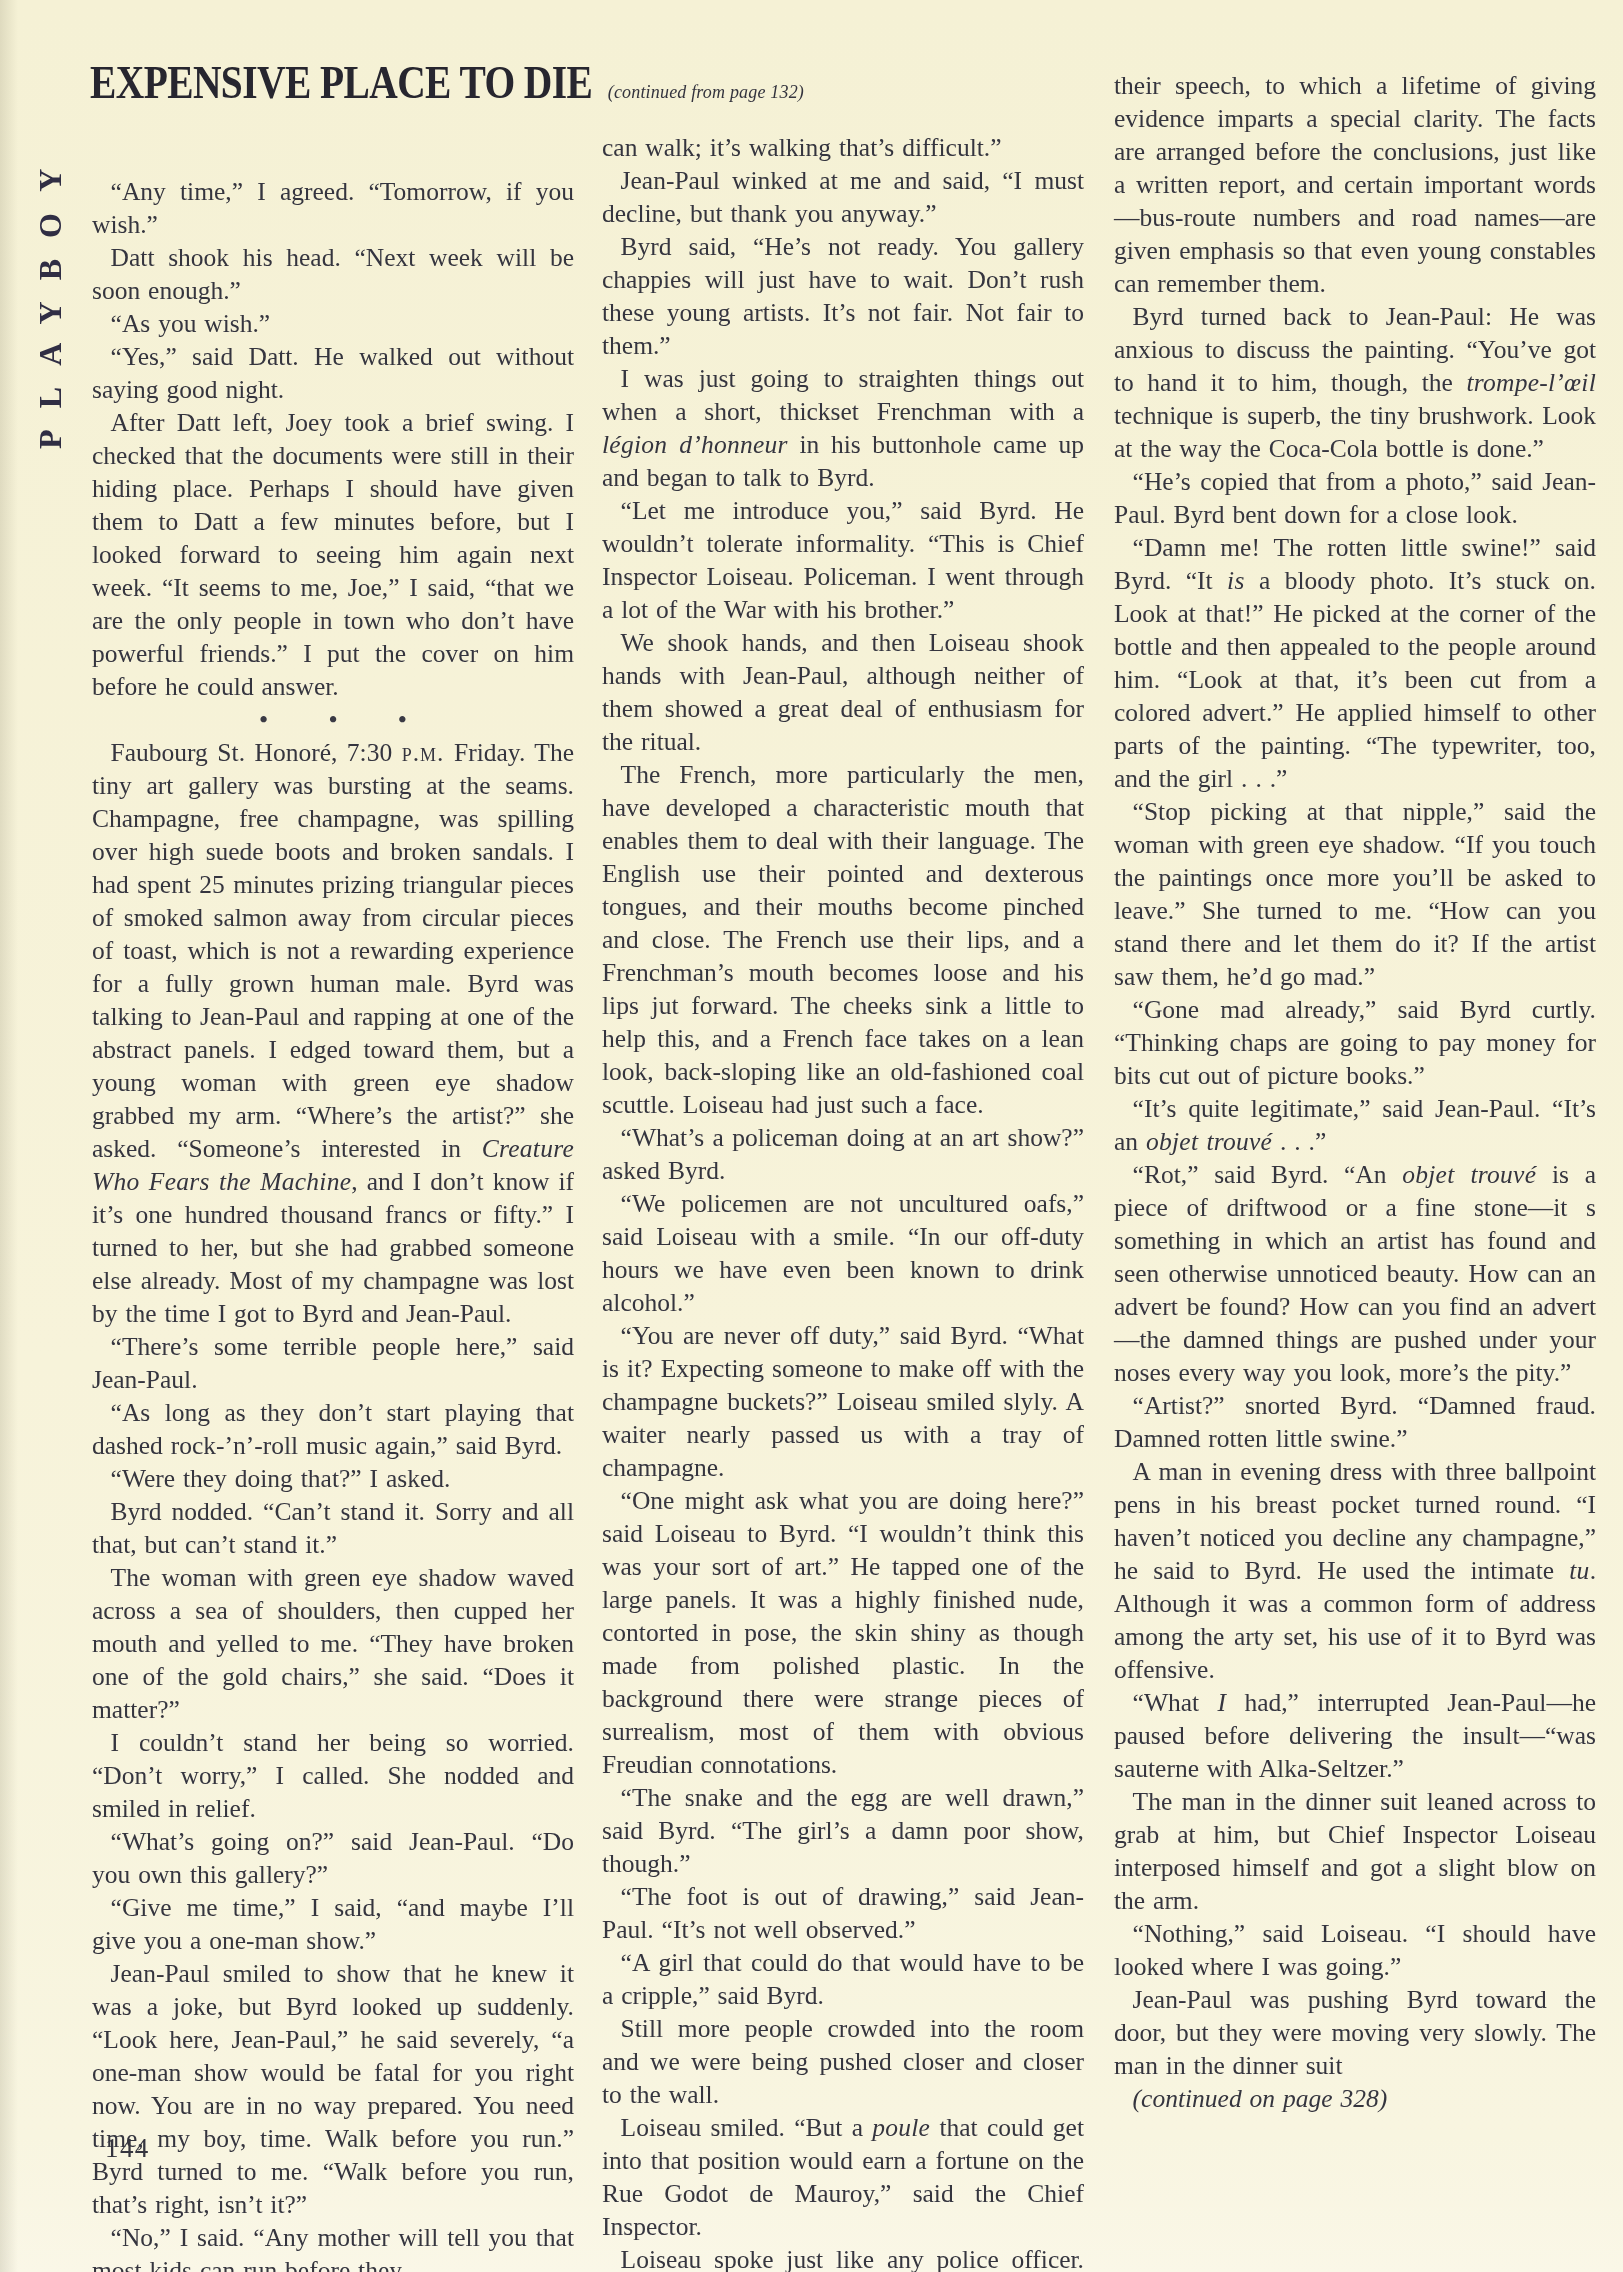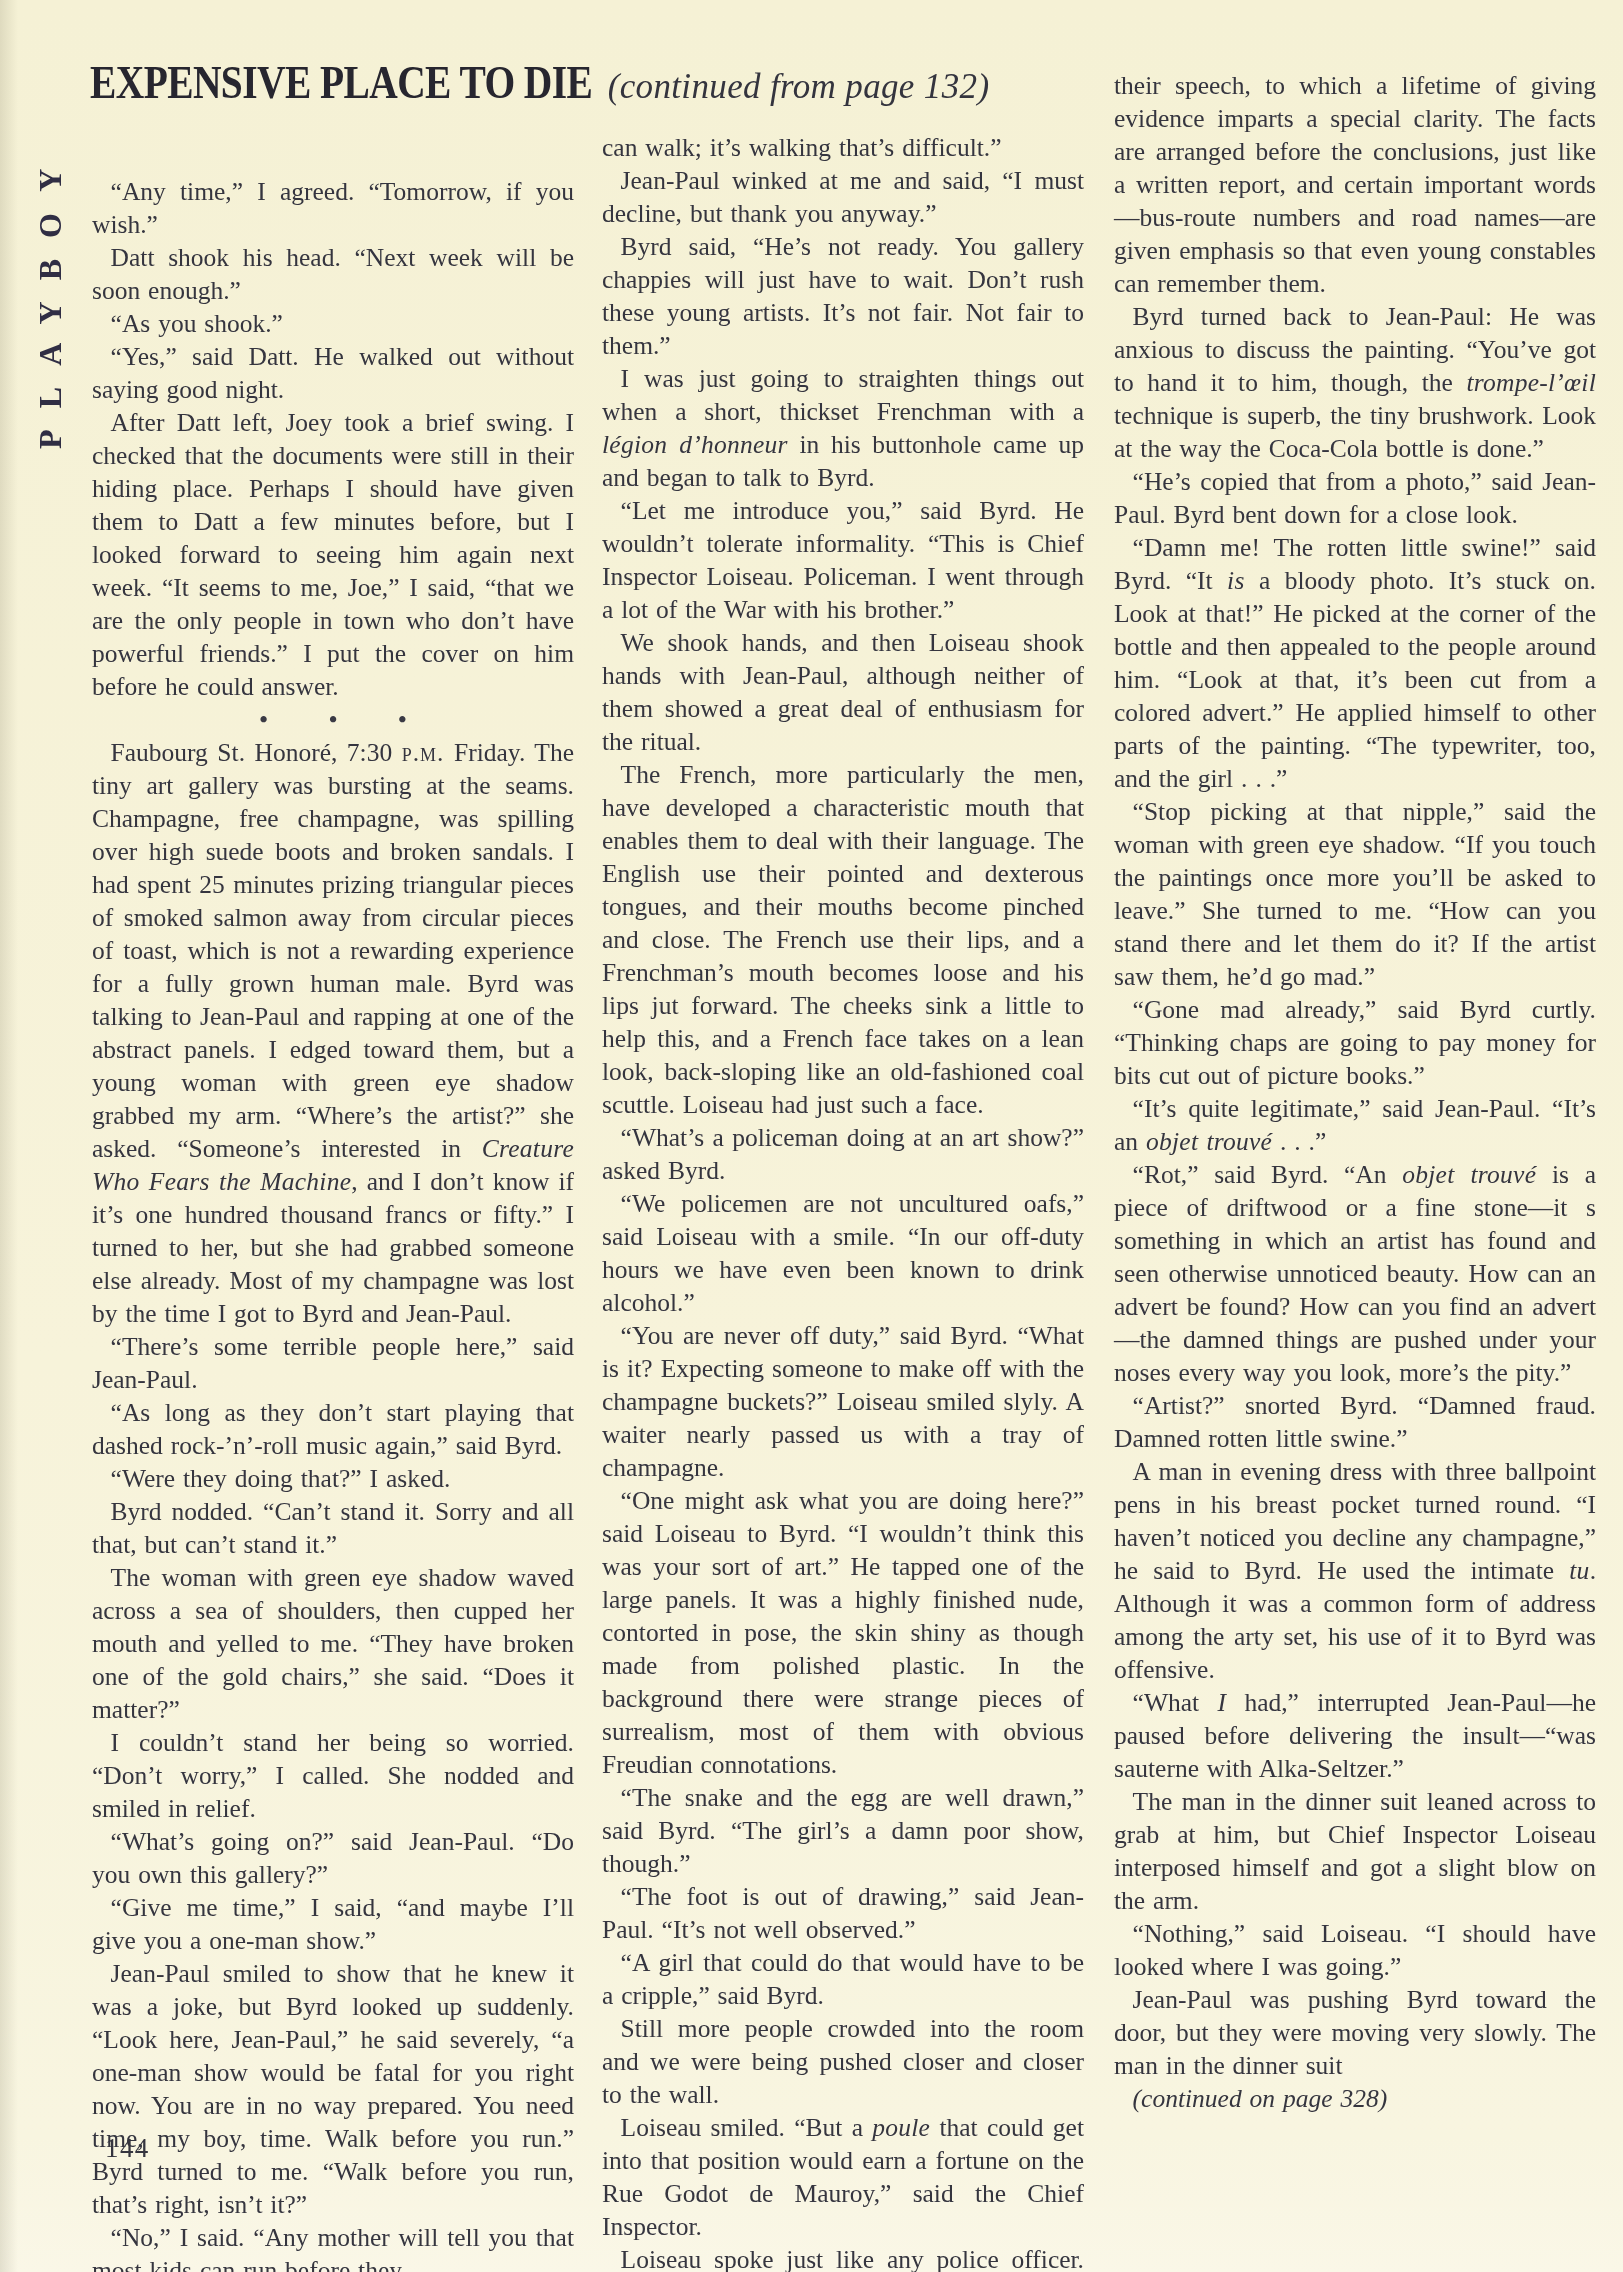--- a/index.html
+++ b/index.html
@@ -17,21 +17,21 @@
     font-weight:bold;font-size:32px;letter-spacing:.66em;
     color:#302e44;white-space:nowrap;
   }
   .header{position:absolute;left:90px;top:59px;width:999px;white-space:nowrap;}
   .title{
     display:inline-block;font-weight:bold;font-size:47px;line-height:1;
     color:#27262f;letter-spacing:-0.7px;
     transform:scaleX(.84);transform-origin:left bottom;
   }
   .cont-note{
-    display:inline-block;font-style:italic;font-size:35px;color:#34343e;
+    display:inline-block;font-style:italic;font-size:18px;color:#34343e;
     margin-left:-83px;vertical-align:baseline;letter-spacing:.01em;
   }
   .col{
     position:absolute;width:482px;top:131px;
     font-size:25.5px;line-height:33px;text-align:justify;
     word-spacing:.06em;
   }
   #col1{left:92px;margin-top:44px;}
   #col2{left:602px;}
   #col3{left:1114px;top:69px;}
@@ -58,21 +58,21 @@
 <div class="spine">PLAYBOY</div>
 
 <div class="header">
   <span class="title">EXPENSIVE PLACE TO DIE</span>
   <span class="cont-note">(continued from page 132)</span>
 </div>
 
 <div class="col" id="col1">
     <p class="ind">“Any time,” I agreed. “Tomorrow, if you wish.”</p>
     <p class="ind">Datt shook his head. “Next week will be soon enough.”</p>
-    <p class="ind">“As you shook.”</p>
+    <p class="ind">“As you wish.”</p>
     <p class="ind">“Yes,” said Datt. He walked out without saying good night.</p>
     <p class="ind">After Datt left, Joey took a brief swing. I checked that the documents were still in their hiding place. Perhaps I should have given them to Datt a few minutes before, but I looked forward to seeing him again next week. “It seems to me, Joe,” I said, “that we are the only people in town who don’t have powerful friends.” I put the cover on him before he could answer.</p>
     <div class="dots">• • •</div>
     <p class="ind">Faubourg St. Honoré, 7:30 <span class="sc">p.m.</span> Friday. The tiny art gallery was bursting at the seams. Champagne, free champagne, was spilling over high suede boots and broken sandals. I had spent 25 minutes prizing triangular pieces of smoked salmon away from circular pieces of toast, which is not a rewarding experience for a fully grown human male. Byrd was talking to Jean-Paul and rapping at one of the abstract panels. I edged toward them, but a young woman with green eye shadow grabbed my arm. “Where’s the artist?” she asked. “Someone’s interested in <i>Creature Who Fears the Machine</i>, and I don’t know if it’s one hundred thousand francs or fifty.” I turned to her, but she had grabbed someone else already. Most of my champagne was lost by the time I got to Byrd and Jean-Paul.</p>
     <p class="ind">“There’s some terrible people here,” said Jean-Paul.</p>
     <p class="ind">“As long as they don’t start playing that dashed rock-’n’-roll music again,” said Byrd.</p>
     <p class="ind">“Were they doing that?” I asked.</p>
     <p class="ind">Byrd nodded. “Can’t stand it. Sorry and all that, but can’t stand it.”</p>
     <p class="ind">The woman with green eye shadow waved across a sea of shoulders, then cupped her mouth and yelled to me. “They have broken one of the gold chairs,” she said. “Does it matter?”</p>
     <p class="ind">I couldn’t stand her being so worried. “Don’t worry,” I called. She nodded and smiled in relief.</p>

